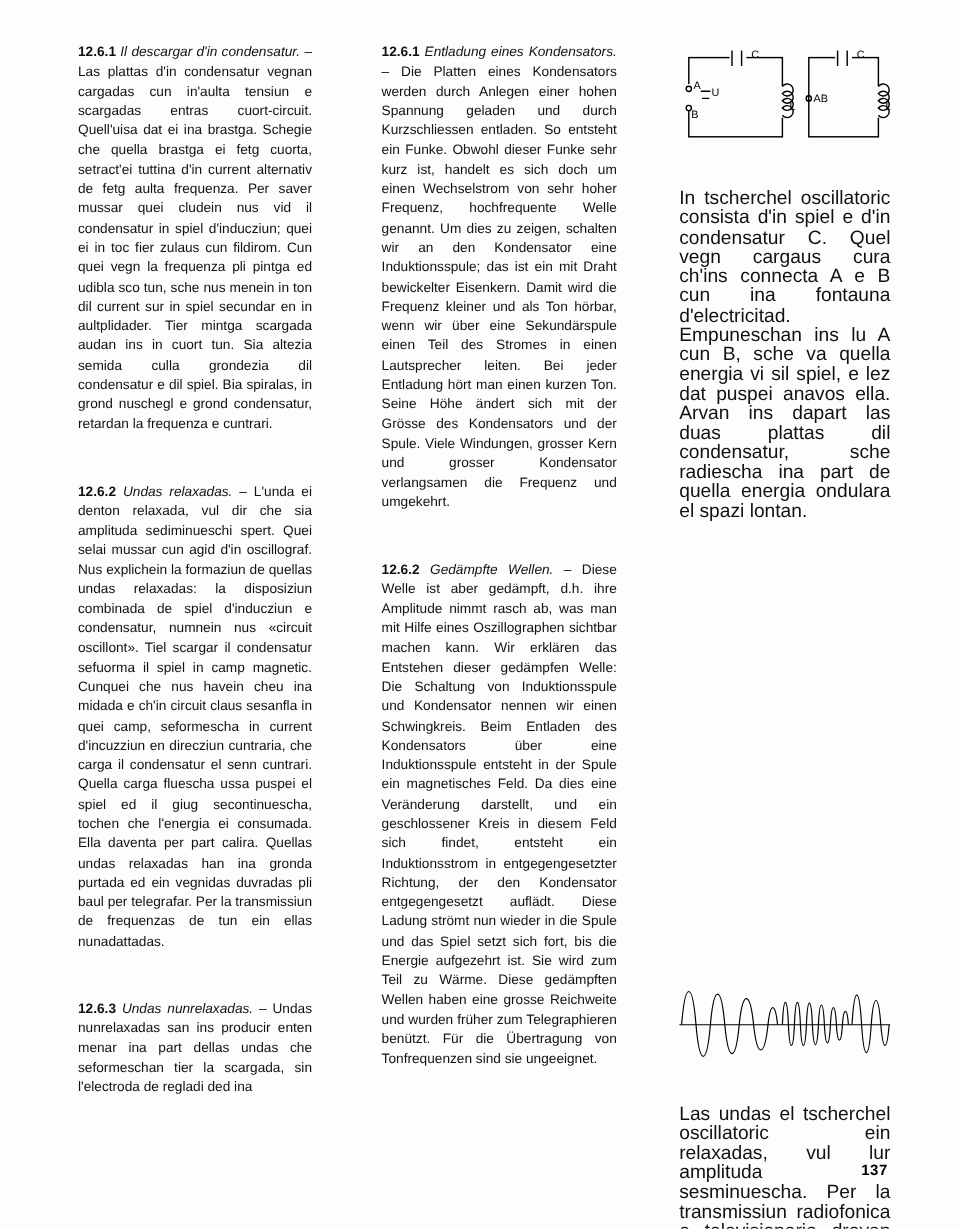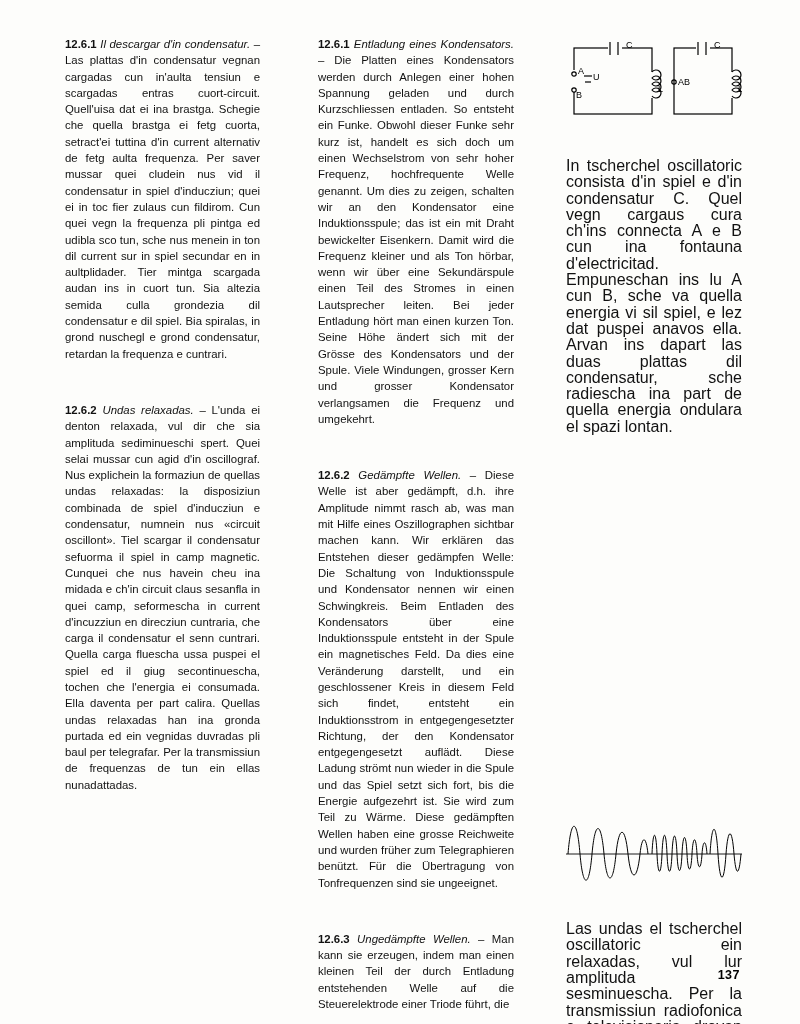--- a/index.html
+++ b/index.html
@@ -94,40 +94,40 @@
     </div>
 
     <div class="gap-1"></div>
 
     <div class="sec">
       <p><span class="num">12.6.2</span> <span class="ital">Undas relaxadas.</span><span> – L'unda ei denton relaxada, vul dir che sia amplituda sediminueschi spert. Quei selai mussar cun agid d'in oscillograf. Nus explichein la formaziun de quellas undas relaxadas: la disposiziun combinada de spiel d'inducziun e condensatur, numnein nus «circuit oscillont». Tiel scargar il condensatur sefuorma il spiel in camp magnetic. Cunquei che nus havein cheu ina midada e ch'in circuit claus sesanfla in quei camp, seformescha in current d'incuzziun en direcziun cuntraria, che carga il condensatur el senn cuntrari. Quella carga fluescha ussa puspei el spiel ed il giug secontinuescha, tochen che l'energia ei consumada. Ella daventa per part calira. Quellas undas relaxadas han ina gronda purtada ed ein vegnidas duvradas pli baul per telegrafar. Per la transmissiun de frequenzas de tun ein ellas nunadattadas.</span></p>
     </div>
 
     <div class="gap-1"></div>
 
+    <div class="sec">
+      <p><span class="num">12.6.3</span> <span class="ital">Undas nunrelaxadas.</span><span> – Undas nunrelaxadas san ins producir enten menar ina part dellas undas che seformeschan tier la scargada, sin l'electroda de regladi ded ina</span></p>
+    </div>
 
   </div>
 
   <div class="col col-mid">
 
     <div class="sec">
       <p><span class="num">12.6.1</span> <span class="ital">Entladung eines Kondensators.</span><span> – Die Platten eines Kondensators werden durch Anlegen einer hohen Spannung geladen und durch Kurzschliessen entladen. So entsteht ein Funke. Obwohl dieser Funke sehr kurz ist, handelt es sich doch um einen Wechselstrom von sehr hoher Frequenz, hochfrequente Welle genannt. Um dies zu zeigen, schalten wir an den Kondensator eine Induktionsspule; das ist ein mit Draht bewickelter Eisenkern. Damit wird die Frequenz kleiner und als Ton hörbar, wenn wir über eine Sekundärspule einen Teil des Stromes in einen Lautsprecher leiten. Bei jeder Entladung hört man einen kurzen Ton. Seine Höhe ändert sich mit der Grösse des Kondensators und der Spule. Viele Windungen, grosser Kern und grosser Kondensator verlangsamen die Frequenz und umgekehrt.</span></p>
     </div>
 
     <div class="gap-1"></div>
 
     <div class="sec">
       <p><span class="num">12.6.2</span> <span class="ital">Gedämpfte Wellen.</span><span> – Diese Welle ist aber gedämpft, d.h. ihre Amplitude nimmt rasch ab, was man mit Hilfe eines Oszillographen sichtbar machen kann. Wir erklären das Entstehen dieser gedämpfen Welle: Die Schaltung von Induktionsspule und Kondensator nennen wir einen Schwingkreis. Beim Entladen des Kondensators über eine Induktionsspule entsteht in der Spule ein magnetisches Feld. Da dies eine Veränderung darstellt, und ein geschlossener Kreis in diesem Feld sich findet, entsteht ein Induktionsstrom in entgegengesetzter Richtung, der den Kondensator entgegengesetzt auflädt. Diese Ladung strömt nun wieder in die Spule und das Spiel setzt sich fort, bis die Energie aufgezehrt ist. Sie wird zum Teil zu Wärme. Diese gedämpften Wellen haben eine grosse Reichweite und wurden früher zum Telegraphieren benützt. Für die Übertragung von Tonfrequenzen sind sie ungeeignet.</span></p>
     </div>
 
     <div class="gap-1"></div>
 
-    <div class="sec">
-      <p><span class="num">12.6.3</span> <span class="ital">Ungedämpfte Wellen.</span><span> – Man kann sie erzeugen, indem man einen kleinen Teil der durch Entladung entstehenden Welle auf die Steuerelektrode einer Triode führt, die</span></p>
-    </div>
 
   </div>
 
   <div class="col col-right">
 
     <div class="figure-box">
       <svg width="176" height="92" viewBox="0 0 176 92">
         <g stroke="#000" stroke-width="1.2" fill="none">
 
           <rect x="8" y="12" width="78" height="66"></rect>

